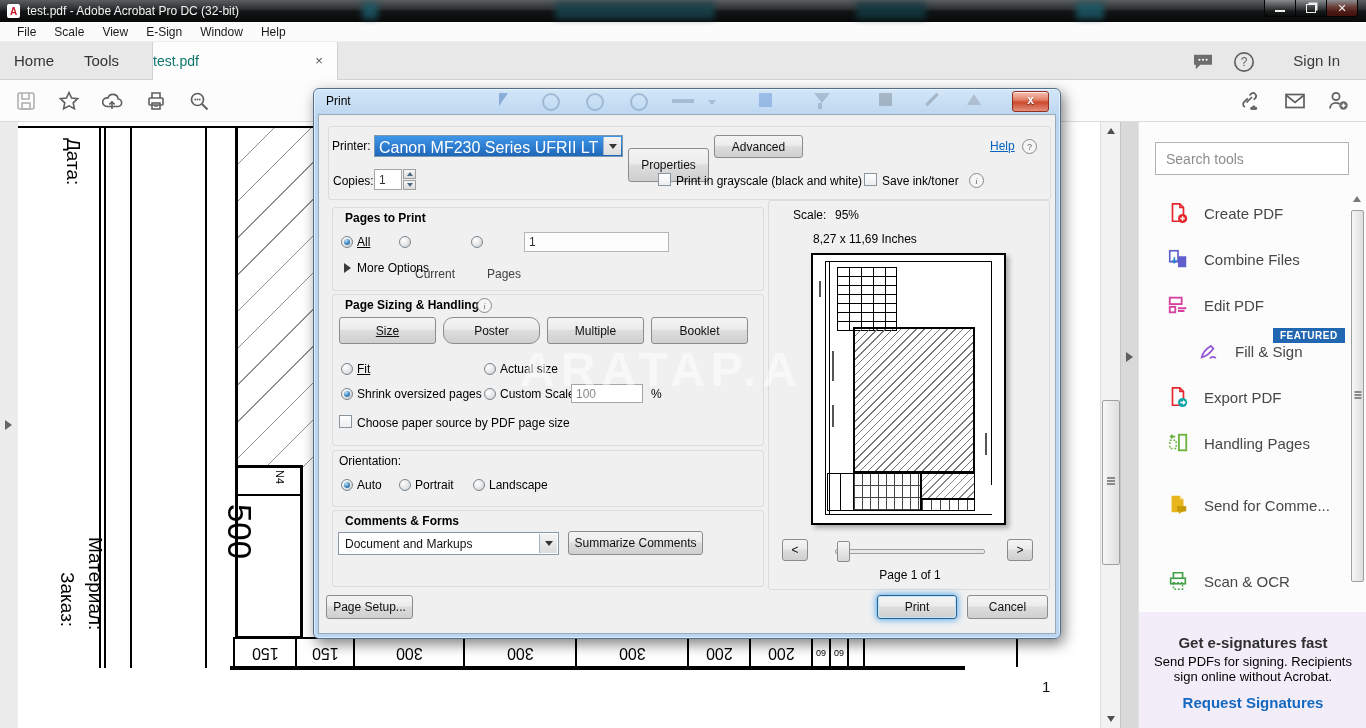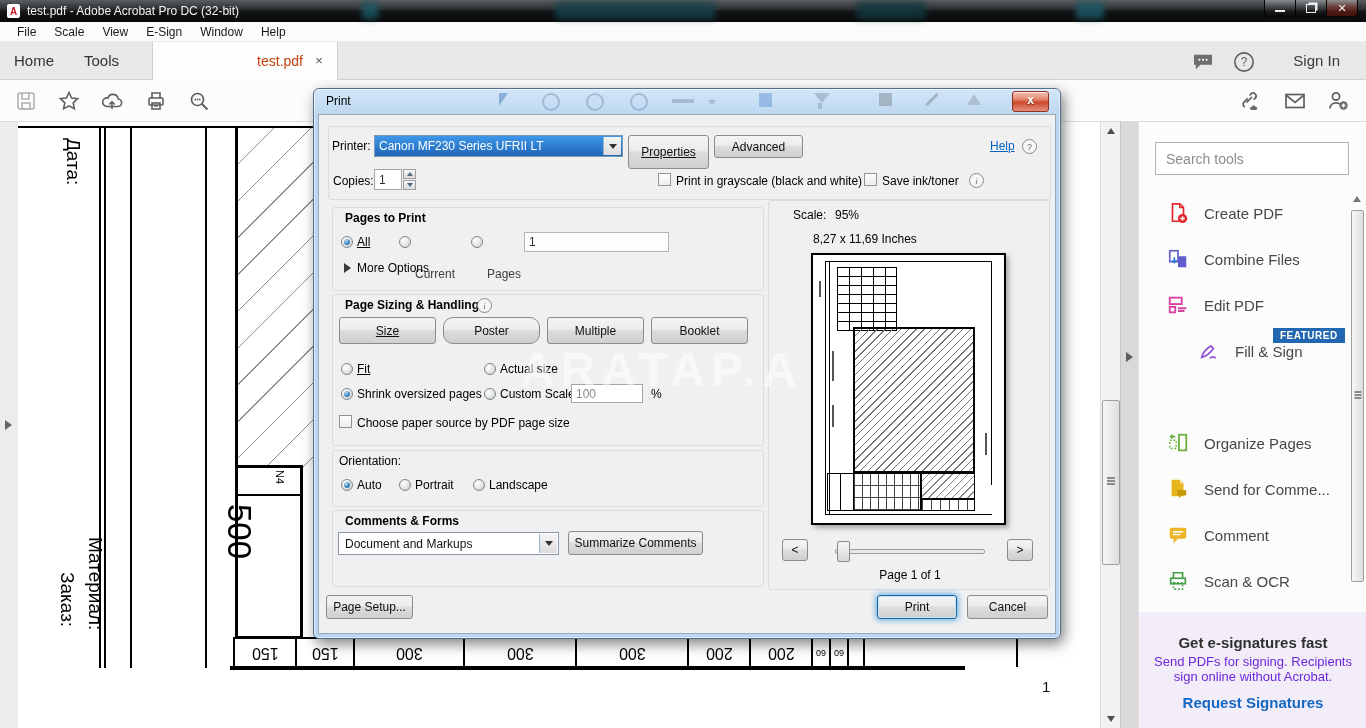--- a/index.html
+++ b/index.html
@@ -25,21 +25,21 @@
   #menubar{position:absolute;left:0;top:22px;width:1366px;height:20px;background:#fbfbfb;z-index:39;
     border-bottom:1px solid #ededed;display:flex;align-items:center;padding-left:8px;box-sizing:border-box;}
   .menu-item{font-size:12px;color:#1a1a1a;padding:0 9px;line-height:20px;}
 
   
   #tabbar{position:absolute;left:0;top:42px;width:1366px;height:38px;background:#e8e8e8;z-index:38;
     border-bottom:1px solid #d2d2d2;box-sizing:border-box;}
   .tab-text{position:absolute;top:0;line-height:38px;font-size:15px;color:#333;}
   #active-tab{position:absolute;left:152px;top:0;width:184px;height:38px;background:#fdfdfd;
     border-left:1px solid #d2d2d2;border-right:1px solid #d2d2d2;}
-  #active-tab .lbl{position:absolute;left:0;right:34px;text-align:right;line-height:38px;font-size:14px;color:#c2410c;}
+  #active-tab .lbl{position:absolute;left:0;right:34px;text-align:left;line-height:38px;font-size:14px;color:#0f766e;}
   #tab-close{position:absolute;right:10px;top:11px;width:16px;height:16px;text-align:center;line-height:16px;
     font-size:13px;color:#555;}
   #signin{position:absolute;right:26px;top:0;line-height:38px;font-size:15px;color:#3a3a3a;}
 
   
   #toolbar{position:absolute;left:0;top:80px;width:1366px;height:42px;background:#fcfcfc;z-index:37;
     border-bottom:1px solid #dcdcdc;box-sizing:border-box;}
   .tool-ic{position:absolute;top:9px;width:24px;height:24px;}
 
   
@@ -72,21 +72,21 @@
     box-sizing:border-box;font-size:14px;color:#555;padding:0 10px;font-family:inherit;}
   #search-box::placeholder{color:#8d8d8d;}
   .tool-item{position:absolute;left:0;width:210px;height:46px;display:flex;align-items:center;}
   .tool-item .ic{margin-left:28px;width:22px;height:22px;flex:0 0 22px;}
   .tool-item .tl{margin-left:15px;font-size:15px;color:#474747;}
   #featured-badge{position:absolute;left:134px;top:206px;background:#2166b1;color:#fff;font-size:10px;font-weight:bold;
     letter-spacing:.5px;padding:2px 7px;}
   #panelscroll{position:absolute;right:2px;top:68px;width:15px;height:490px;}
   #promo{position:absolute;left:0;top:490px;width:228px;height:116px;background:#f2edf9;}
   #promo .t{margin-top:22px;text-align:center;font-size:15px;font-weight:bold;color:#2f2f2f;}
-  #promo .l{text-align:center;font-size:13px;color:#6d28d9;margin-top:3px;}
+  #promo .l{text-align:center;font-size:13px;color:#000000;margin-top:3px;}
   #promo .k{text-align:center;font-size:15px;font-weight:bold;color:#1468c0;margin-top:10px;}
 
   
   #dialog{position:absolute;left:313px;top:88px;width:746px;height:549px;z-index:50;border-radius:6px;
     border:1px solid #52708e;background:linear-gradient(#d3e6f8,#b9d5ef 30px,#b9d5ef);
     box-shadow:3px 5px 14px rgba(0,0,0,.5), inset 0 0 0 1px rgba(255,255,255,.55);}
   #dlg-title{position:absolute;left:12px;top:5px;font-size:12px;color:#000;}
   #dlg-close{position:absolute;right:11px;top:2px;width:35px;height:19px;border:1px solid #93301f;border-radius:3px;
     background:linear-gradient(#f6c1b4,#e48870 38%,#cd4a2e 55%,#e2907d);display:flex;align-items:center;justify-content:center;
     box-shadow:inset 0 1px 0 rgba(255,255,255,.65);}
@@ -246,44 +246,45 @@
         </svg>
       <span class="tl">Edit PDF</span>
     </div>
     <div class="tool-item" style="top:206px;padding-left:31px;">
       <svg class="ic" viewBox="0 0 24 24">
           <path d="M4 19c1.5-6 5-9.5 10-12.5l2.8 2.8C13.5 14 10 17.5 4 19z" fill="none" stroke="#9152d3" stroke-width="1.9"></path>
           <path d="M13 20c2-2.2 4.5-2.2 6.5-.3" fill="none" stroke="#9152d3" stroke-width="1.9"></path>
         </svg>
       <span class="tl">Fill &amp; Sign</span>
     </div>
+    <div class="tool-item" style="top:252px;">
+      <svg class="ic" viewBox="0 0 24 24">
+          <path d="M6 2h8l4 4v15H6z" fill="none" stroke="#e5252b" stroke-width="1.8"></path>
+          <path d="M14 2v4h4" fill="none" stroke="#e5252b" stroke-width="1.6"></path>
+          <circle cx="17" cy="18" r="5" fill="#0fa3a8"></circle>
+          <path d="M14.5 18h5M17.5 16l2 2-2 2" stroke="#fff" stroke-width="1.5" fill="none"></path>
+        </svg>
+      <span class="tl">Export PDF</span>
+    </div>
     <div class="tool-item" style="top:298px;">
       <svg class="ic" viewBox="0 0 24 24">
           <rect x="13" y="3" width="8" height="17" fill="none" stroke="#6cb33f" stroke-width="2"></rect>
           <rect x="3" y="9" width="7" height="9" fill="none" stroke="#6cb33f" stroke-width="1.6" stroke-dasharray="2 2"></rect>
           <path d="M9 5H4M6 3L4 5l2 2" stroke="#6cb33f" stroke-width="1.8" fill="none"></path>
         </svg>
-      <span class="tl">Organize Pages</span>
-    </div>
-    <div class="tool-item" style="top:344px;">
+      <span class="tl">Handling Pages</span>
+    </div>
+    <div class="tool-item" style="top:360px;">
       <svg class="ic" viewBox="0 0 24 24">
           <path d="M5 2h9l4 4v14H5z" fill="#e8b61c"></path>
           <path d="M14 2v4h4" fill="#f7e09a"></path>
           <rect x="11" y="13" width="10" height="6" rx="1" fill="#c79a08"></rect>
           <path d="M13 19v3l3-3" fill="#c79a08"></path>
         </svg>
       <span class="tl">Send for Comme...</span>
-    </div>
-    <div class="tool-item" style="top:390px;">
-      <svg class="ic" viewBox="0 0 24 24">
-          <rect x="3" y="4" width="18" height="12" rx="2" fill="#ecb526"></rect>
-          <path d="M7 16v5l5-5z" fill="#ecb526"></path>
-          <path d="M6.5 8.5h11M6.5 11.5h8" stroke="#fff" stroke-width="1.6"></path>
-        </svg>
-      <span class="tl">Comment</span>
     </div>
     <div class="tool-item" style="top:436px;">
       <svg class="ic" viewBox="0 0 24 24">
           <path d="M7 9V3h10v6" fill="none" stroke="#43a047" stroke-width="1.8"></path>
           <rect x="4" y="9" width="16" height="6" fill="none" stroke="#43a047" stroke-width="1.8"></rect>
           <rect x="7" y="14" width="10" height="7" fill="none" stroke="#43a047" stroke-width="1.6" stroke-dasharray="2 2"></rect>
         </svg>
       <span class="tl">Scan &amp; OCR</span>
     </div>
     <div id="featured-badge">FEATURED</div>
@@ -421,26 +422,26 @@
     <div class="ghost" style="left:610px;top:9px;width:16px;height:3px;background:#76808c;transform:rotate(-45deg);"></div>
     <div class="ghost" style="left:653px;top:5px;width:0;height:0;border-left:7px solid transparent;border-right:7px solid transparent;border-bottom:11px solid #8b97a3;"></div>
 
     <div id="dlg-close"></div>
 
     <div id="dlg-client">
 
       <div class="gbox" style="left:9px;top:11px;width:723px;height:74px;"></div>
       <span class="lab" style="left:13px;top:24px;">Printer:</span>
       <div class="abs" style="left:55px;top:20px;width:249px;height:22px;border:1px solid #7c99b2;background:linear-gradient(#3f97ea,#1f66b8);box-sizing:border-box;">
-        <span style="position:absolute;left:4px;top:3px;font-size:12px;color:#fff;white-space:nowrap;text-align:center;">Canon MF230 Series UFRII LT</span>
+        <span style="position:absolute;left:4px;top:3px;font-size:16px;color:#fff;white-space:nowrap;text-align:center;">Canon MF230 Series UFRII LT</span>
         <div class="combo-arrowbtn">
             <div class="varrow"></div>
           </div>
       </div>
-      <div class="btn" style="left:309px;top:20px;width:81px;height:34px;text-decoration:underline;">Properties</div>
+      <div class="btn" style="left:309px;top:33px;width:81px;height:34px;">Properties</div>
       <div class="btn" style="left:395px;top:20px;width:89px;height:23px;text-align:center;">Advanced</div>
       <span class="lab" style="left:671px;top:24px;color:#0563c1;text-decoration:underline;">Help</span>
       <div class="info qmark" style="left:703px;top:24px;"></div>
 
       <span class="lab" style="left:14px;top:59px;">Copies:</span>
       <input class="tinput" style="left: 55px; top: 54px; width: 28px; height: 21px;" value="1">
       <div class="abs" style="left:84px;top:54px;">
         <div class="spinbtn">
             <div class="t3u"></div>
           </div>

